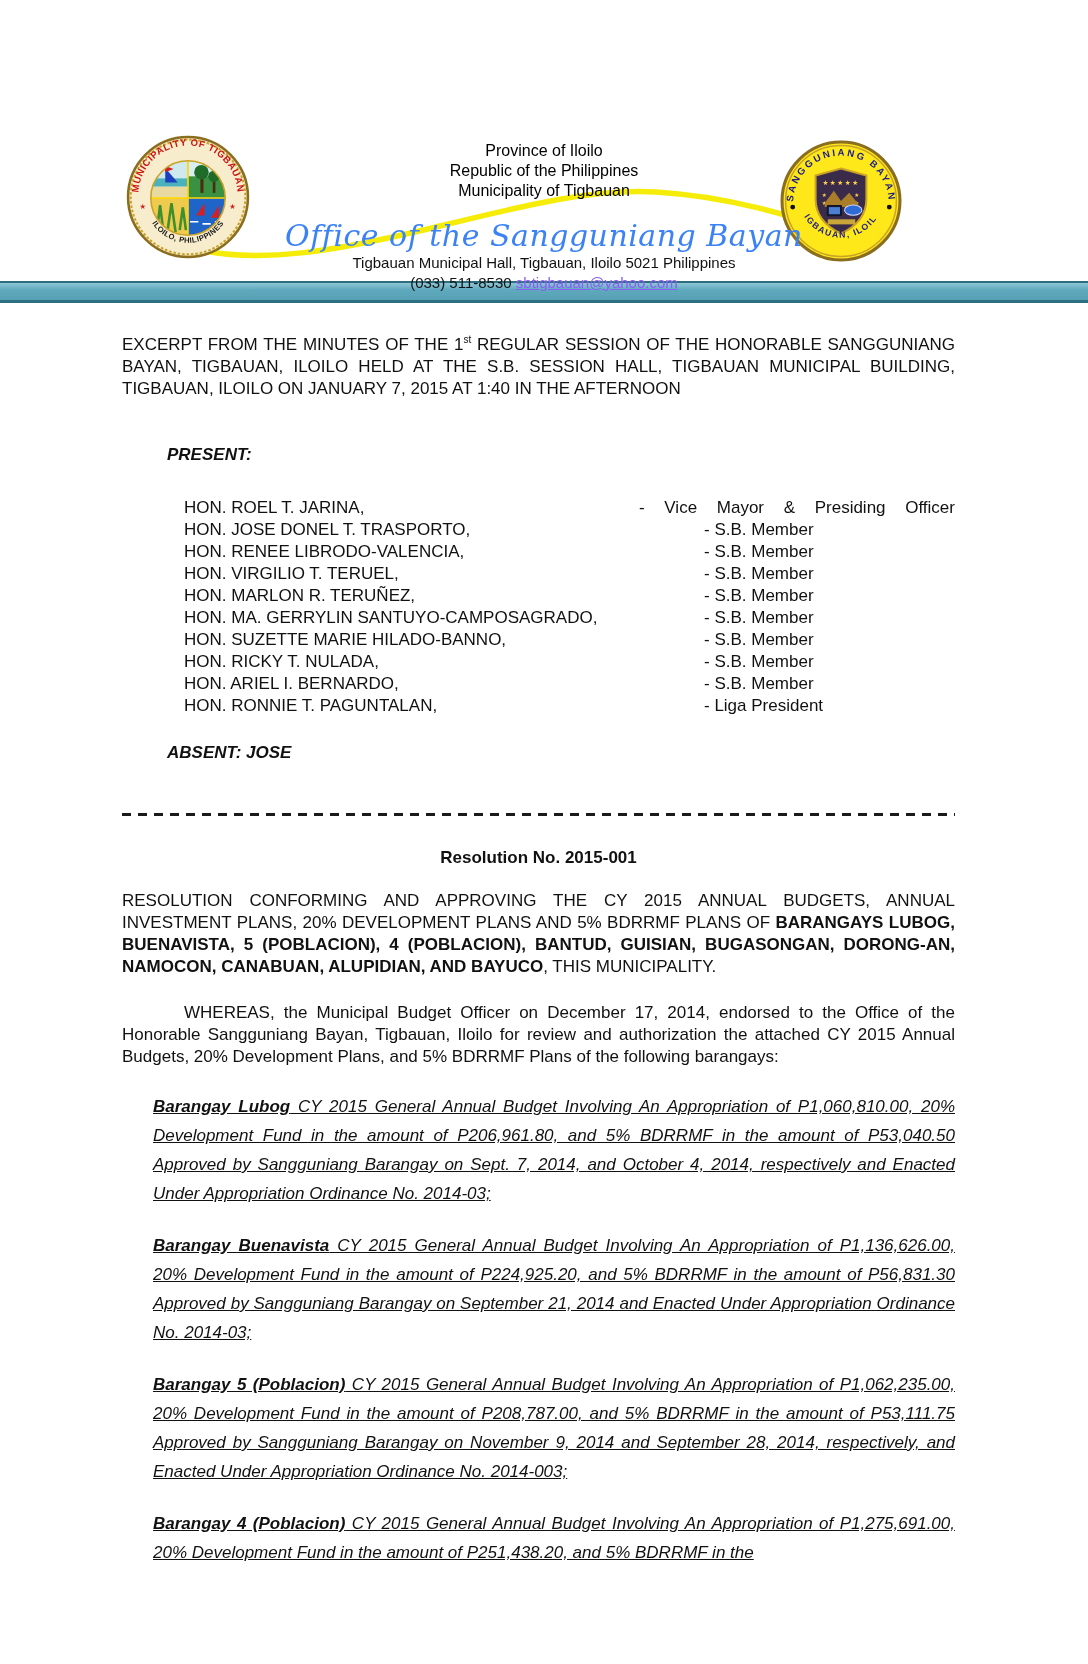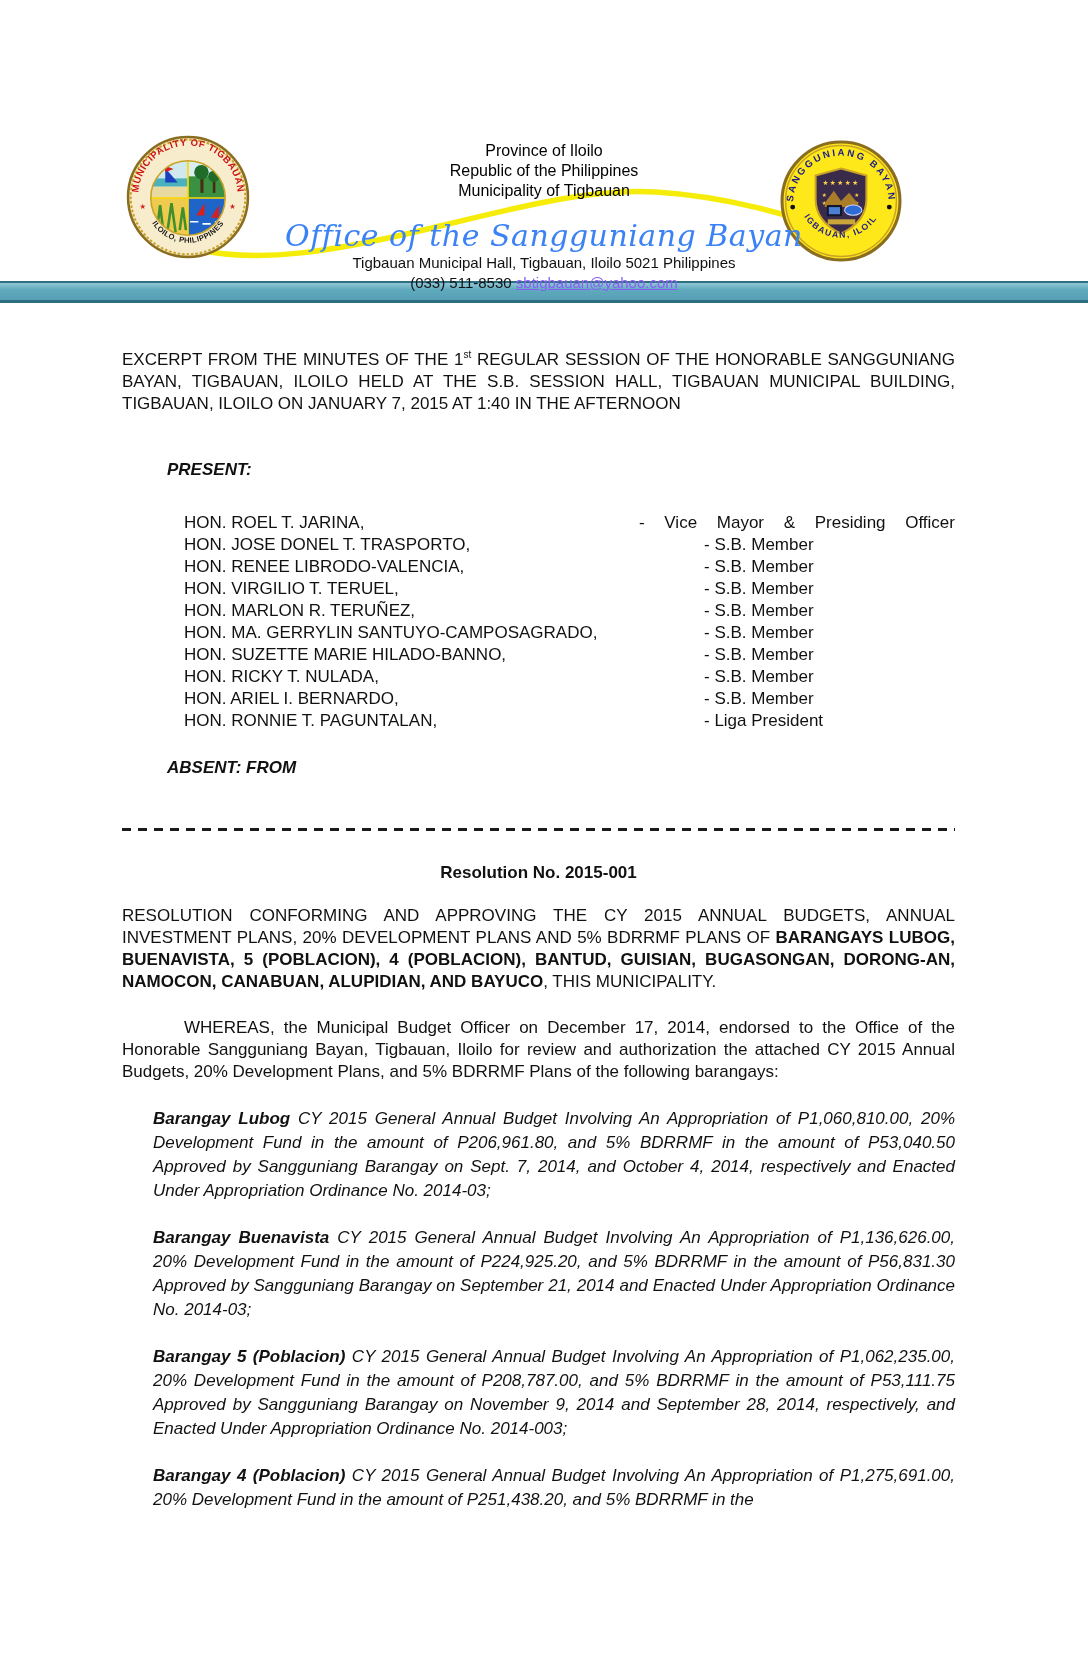--- a/index.html
+++ b/index.html
@@ -38,21 +38,21 @@
   .hdr-email { color: #8b5cf6; text-decoration: underline; }
 
   .teal-bar {
     width: 100%; height: 22px;
     background: linear-gradient(#8ec7d6, #5fa9bd 40%, #57a0b5);
     border-top: 2px solid #2d6f81;
     border-bottom: 3px solid #2d6f81;
   }
 
   
-  .page-body { padding: 46px 133px 0 122px; }
+  .page-body { padding: 31px 133px 0 122px; }
 
   .excerpt {
     font-size: 17px; line-height: 22px;
     text-align: justify; margin-bottom: 45px;
   }
   .excerpt sup { font-size: 10px; vertical-align: super; line-height: 0; }
 
   .present-label, .absent-label {
     font-weight: bold; font-style: italic;
     font-size: 17px; padding-left: 45px;
@@ -75,22 +75,22 @@
   .resolution-title {
     text-align: center; font-weight: bold; font-size: 17px;
     margin-bottom: 22px;
   }
 
   .para { font-size: 17px; line-height: 22px; text-align: justify; margin-bottom: 24px; }
   .para .bold-run { font-weight: bold; }
   .whereas { text-indent: 62px; margin-bottom: 24px; }
 
   .barangay-para {
-    font-style: italic; font-size: 17px; line-height: 24px;
-    text-align: justify; padding-left: 31px; margin-bottom: 23px;
+    font-style: italic; font-size: 17px; line-height: 29px;
+    text-align: justify; padding-left: 31px; margin-bottom: 23px; text-decoration: underline;
   }
   .barangay-para .brgy-name { font-weight: bold; }
 </style>
 </head>
 <body>
 
 <div class="page">
 
   <div class="header">
 
@@ -234,21 +234,21 @@
     <span class="member-name">HON. ARIEL I. BERNARDO,</span>
     <span class="member-role">- S.B. Member</span>
   </div>
 
   <div class="member-row">
     <span class="member-name">HON. RONNIE T. PAGUNTALAN,</span>
     <span class="member-role">- Liga President</span>
   </div>
 </div>
 
-    <div class="absent-label">ABSENT: FROM</div>
+    <div class="absent-label">ABSENT: JOSE</div>
 
     <div class="dashed-sep"></div>
 
     <div class="resolution-title">Resolution No. 2015-001</div>
 
     <p class="para"><span>RESOLUTION CONFORMING AND APPROVING THE CY 2015 ANNUAL BUDGETS, ANNUAL INVESTMENT PLANS, 20% DEVELOPMENT PLANS AND 5% BDRRMF PLANS OF </span><span class="bold-run">BARANGAYS LUBOG, BUENAVISTA, 5 (POBLACION), 4 (POBLACION), BANTUD, GUISIAN, BUGASONGAN, DORONG-AN, NAMOCON, CANABUAN, ALUPIDIAN, AND BAYUCO</span><span>, THIS MUNICIPALITY.</span></p>
 
     <p class="para whereas">WHEREAS, the Municipal Budget Officer on December 17, 2014, endorsed to the Office of the Honorable Sangguniang Bayan, Tigbauan, Iloilo for review and authorization the attached CY 2015 Annual Budgets, 20% Development Plans, and 5% BDRRMF Plans of the following barangays:</p>
 
     <div>

